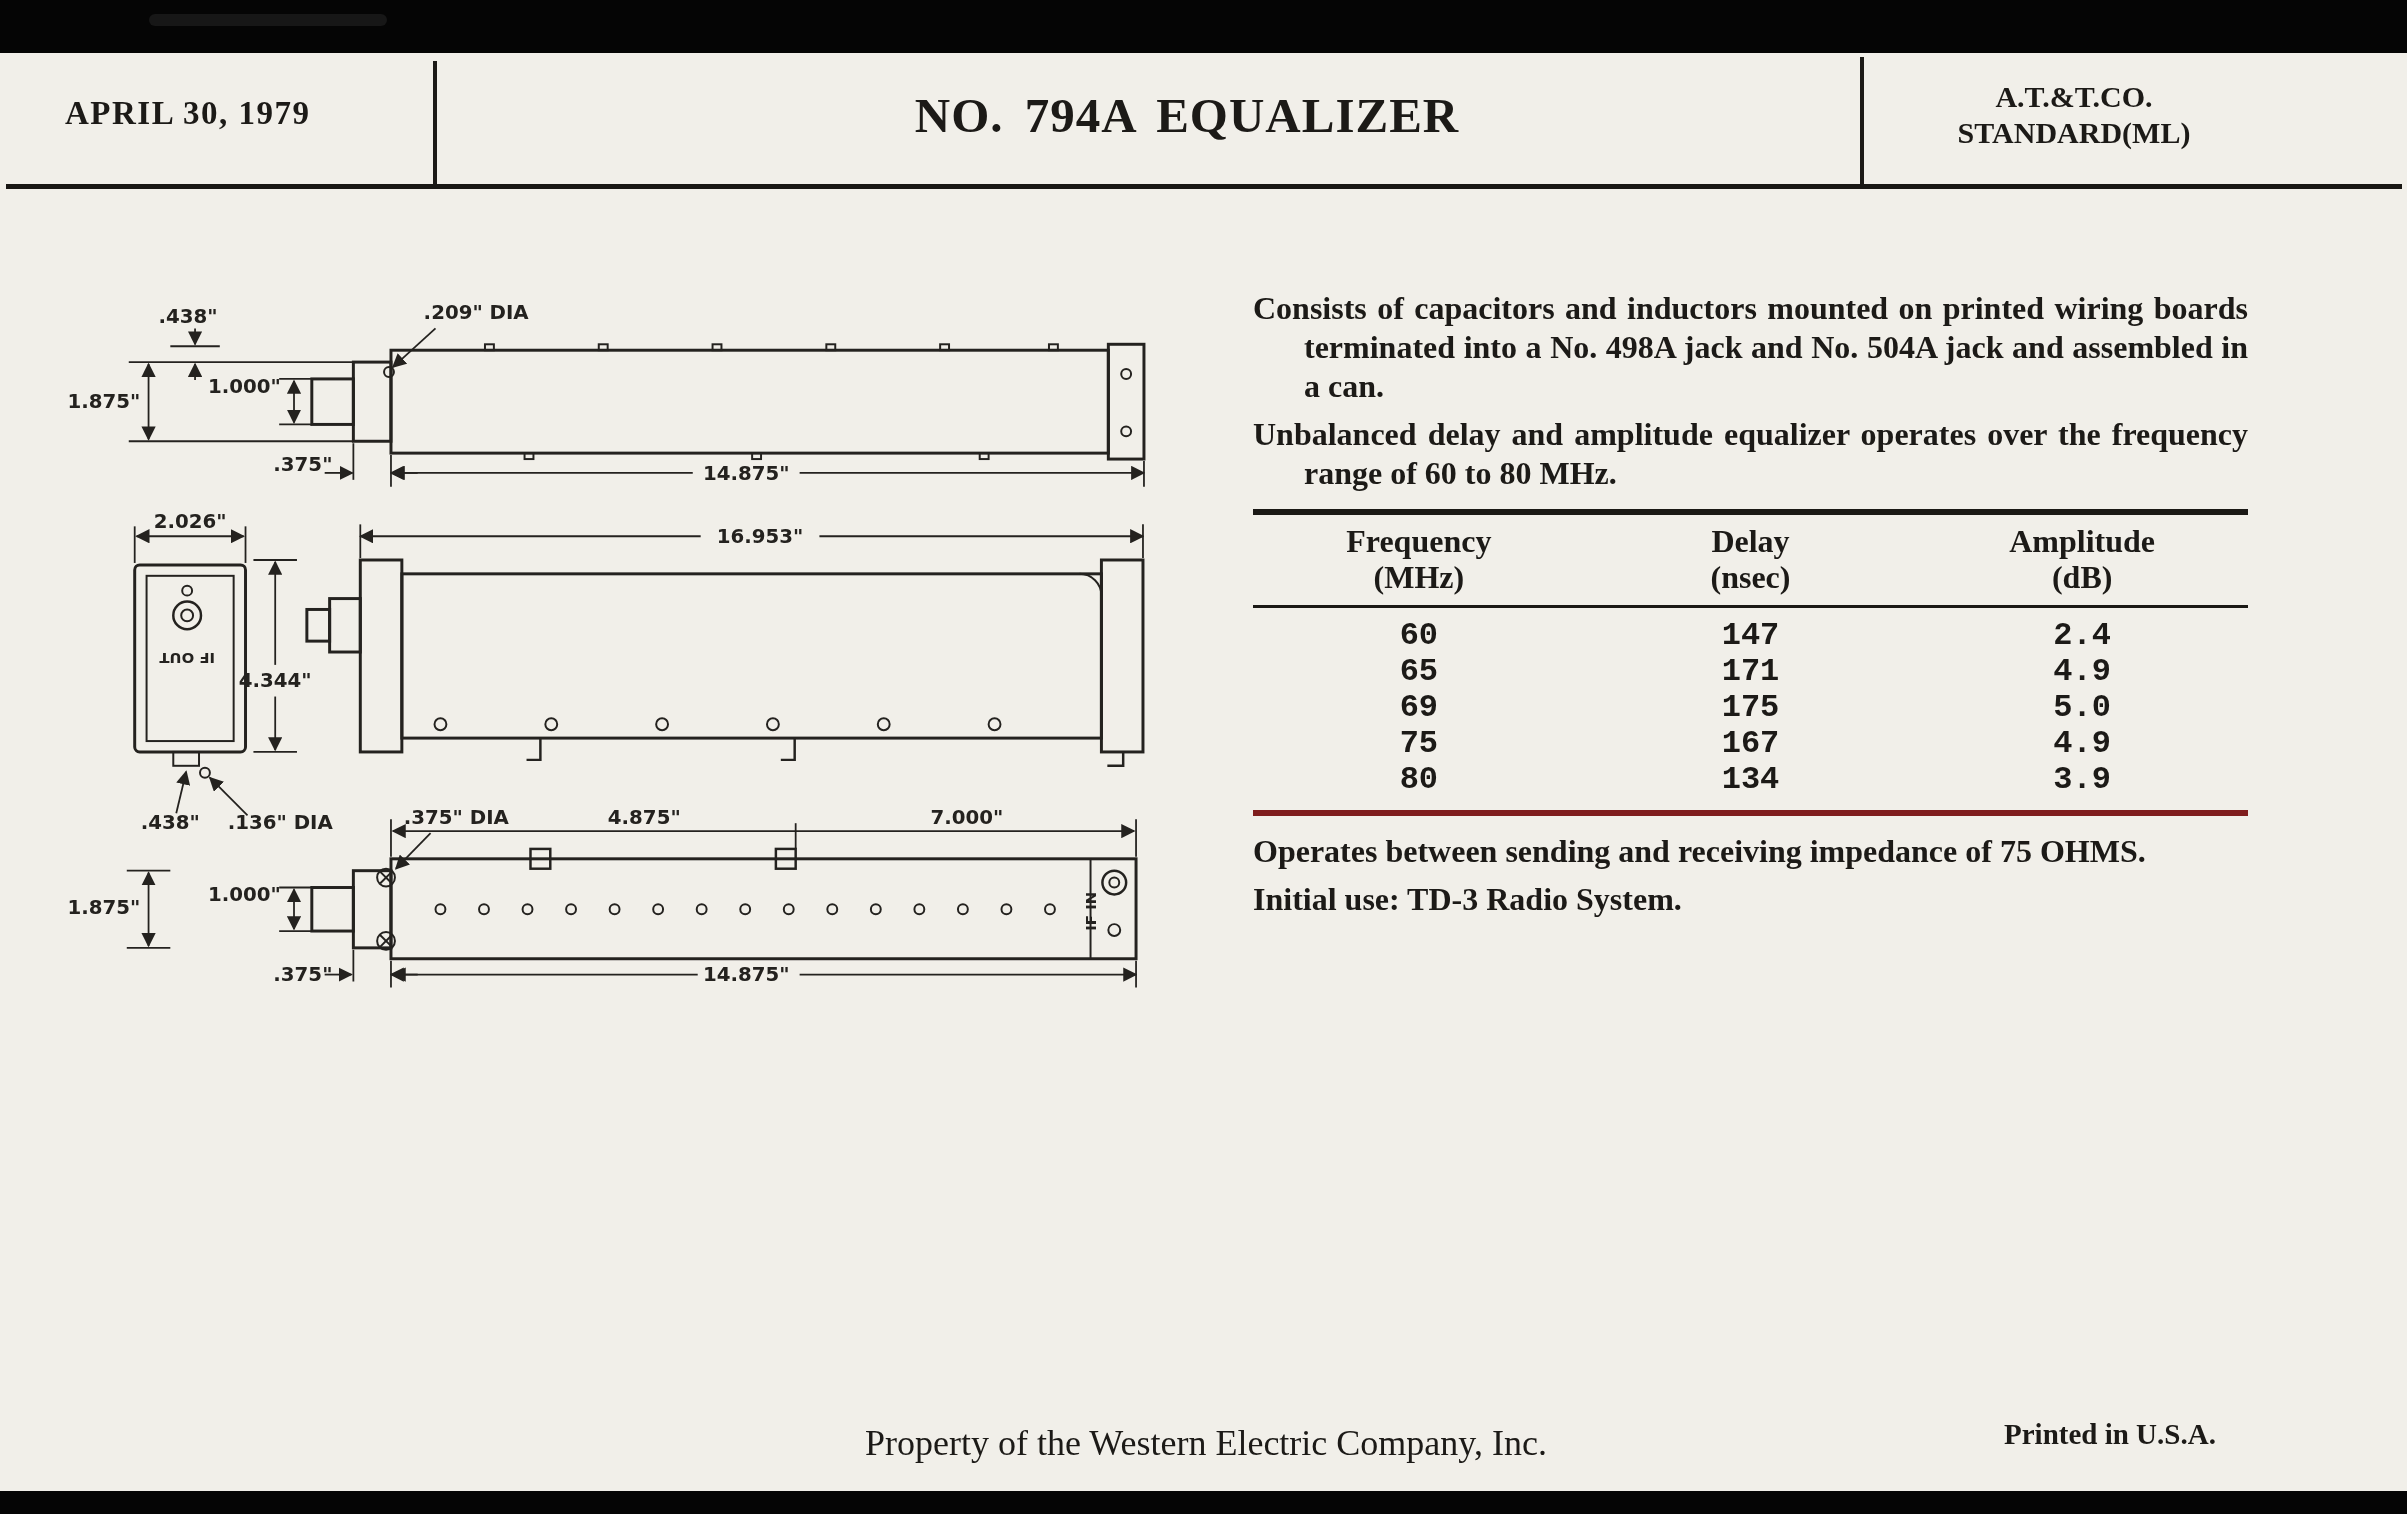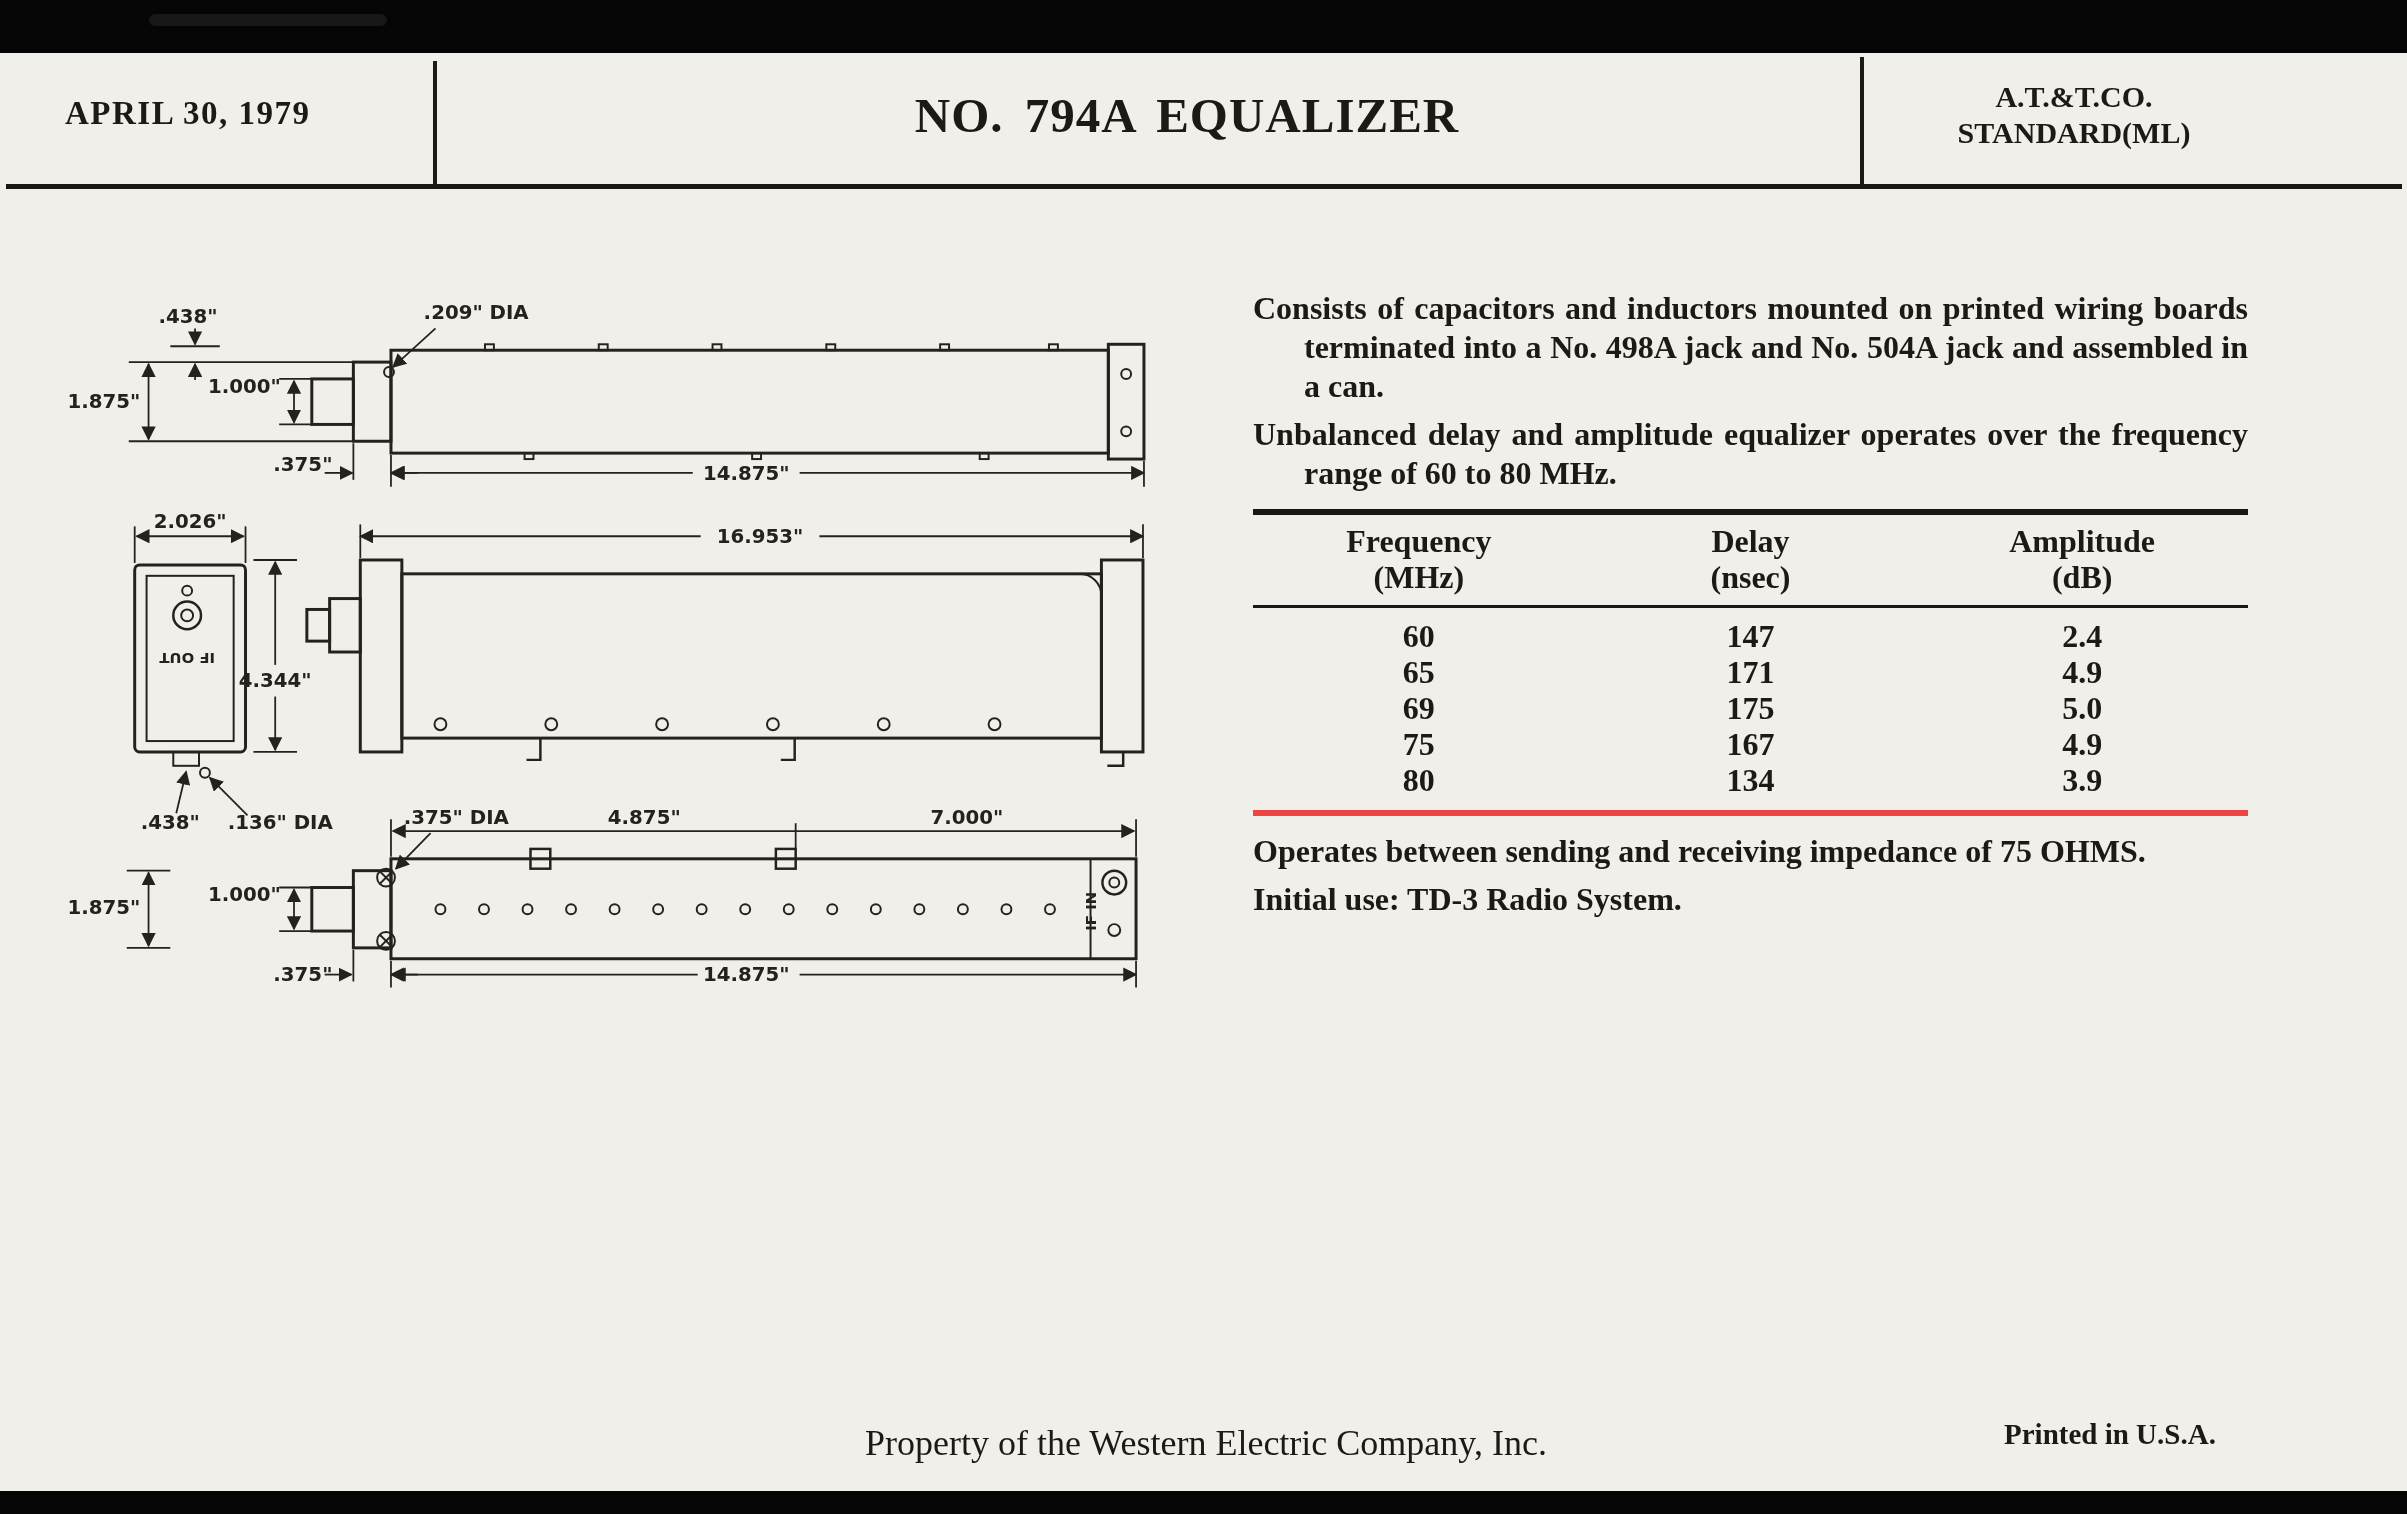--- a/index.html
+++ b/index.html
@@ -25,25 +25,25 @@
   .title { position:absolute; left:1187px; top:87px; transform:translateX(-50%);
            font-size:49px; font-weight:bold; letter-spacing:1px; word-spacing:8px; white-space:nowrap; }
   .org { position:absolute; left:2074px; top:79px; transform:translateX(-50%);
          text-align:center; font-size:30px; font-weight:bold; line-height:36px; white-space:nowrap; }
   .hrule { position:absolute; left:6px; top:184px; width:2396px; height:5px; background:#191714; }
 
   
   .content { position:absolute; left:1253px; top:289px; width:995px; }
   .para { font-size:32px; line-height:39px; font-weight:bold; text-align:justify; margin-bottom:9px; }
   .hang { padding-left:51px; text-indent:-51px; }
-  .spec-table { margin-top:16px; margin-bottom:16px; border-top:6px solid #1b1915; border-bottom:6px solid #ef4444; }
+  .spec-table { margin-top:16px; margin-bottom:16px; border-top:6px solid #1b1915; border-bottom:6px solid #7f1d1d; }
   .t-head { display:grid; grid-template-columns:1fr 1fr 1fr; text-align:center;
             padding:8px 0 10px; border-bottom:3px solid #1b1915;
             font-size:32px; line-height:36px; font-weight:bold; }
-  .t-body { padding:10px 0 12px; }
+  .t-body { padding:10px 0 12px;font-family:Liberation Mono, monospace; }
   .t-row { display:grid; grid-template-columns:1fr 1fr 1fr; text-align:center;
            font-size:32px; line-height:36px; font-weight:bold; }
 
   
   .foot-prop { position:absolute; left:1206px; top:1422px; transform:translateX(-50%);
                font-size:36px; font-weight:normal; white-space:nowrap; }
   .foot-usa { position:absolute; left:2004px; top:1418px; font-size:29px; font-weight:bold; white-space:nowrap; }
 
   
   .drawing { position:absolute; left:59px; top:277px; width:1129px; height:752px; }

